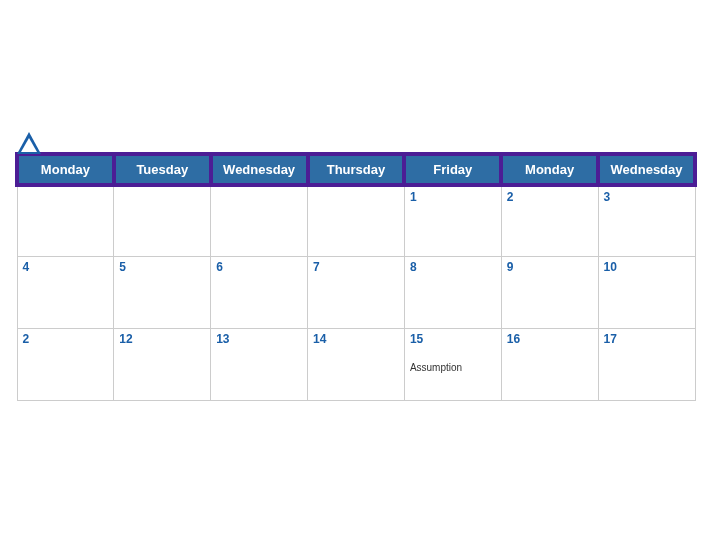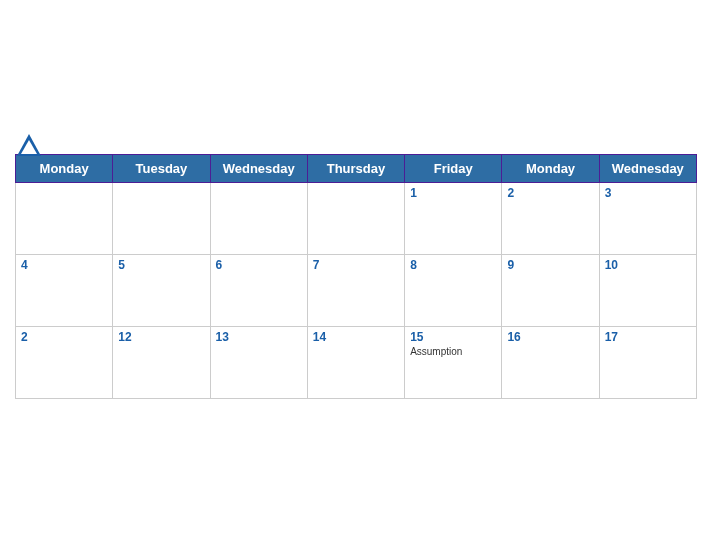--- a/index.html
+++ b/index.html
@@ -47,42 +47,42 @@
       width: 100%;
       border-collapse: collapse;
     }
     .calendar-table th {
       background-color: #2E6DA4;
       color: #fff;
       text-align: center;
       font-size: 13px;
       font-weight: bold;
       padding: 6px 4px;
-      border: 1px solid #4c1d95;
+      border: 4px solid #4c1d95;
     }
     .calendar-table td {
       border: 1px solid #ccc;
       vertical-align: top;
       width: calc(100% / 7);
       height: 72px;
       padding: 3px 5px;
       font-size: 13px;
       color: #222;
       background: #fff;
     }
     .day-number {
       font-size: 12px;
       font-weight: bold;
       color: #1a5fa8;
       display: block;
     }
     .day-event {
       font-size: 10px;
       color: #333;
-      margin-top: 2px;
+      margin-top: 16px;
       display: block;
     }
     .empty-cell {
       background: #fff;
     }
     
     .week-row td {
       background: #fff;
     }
   </style>

